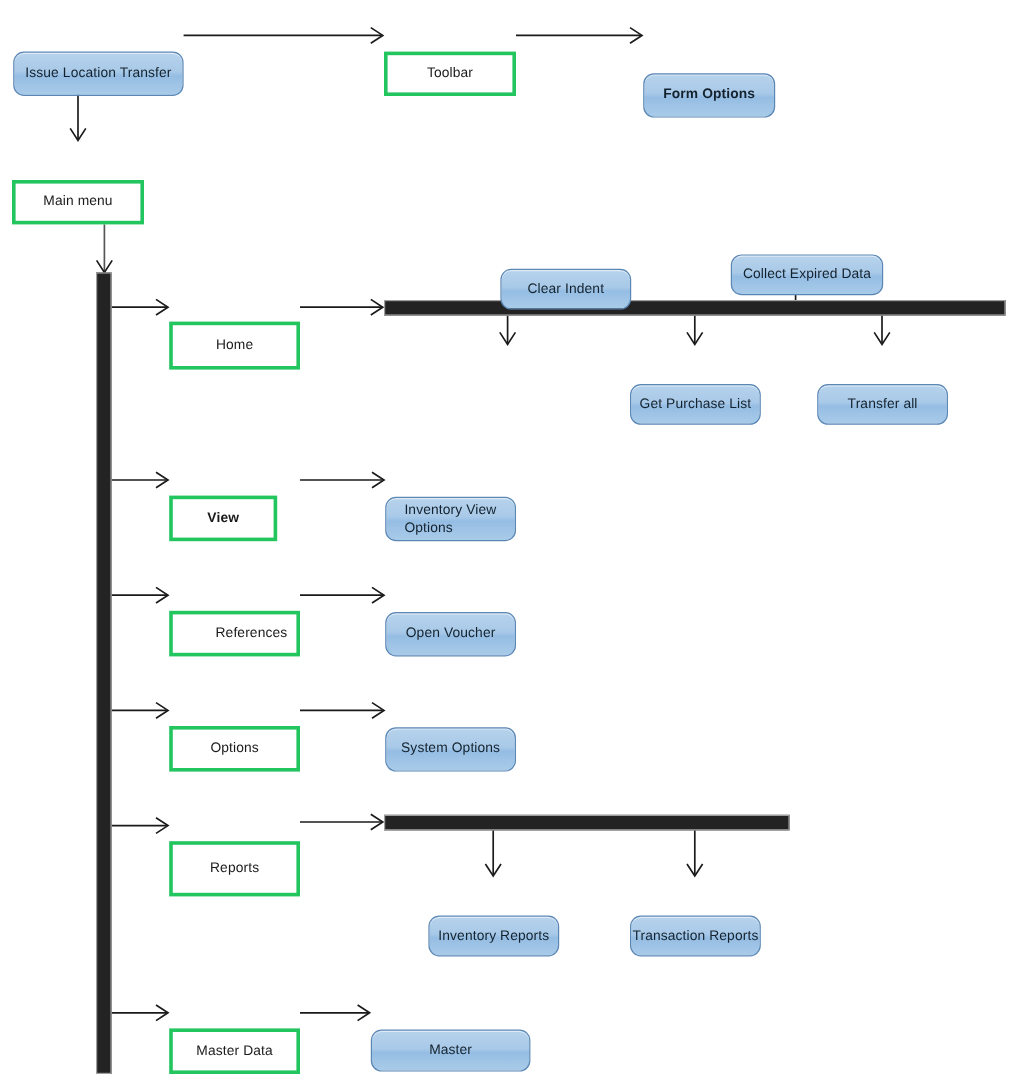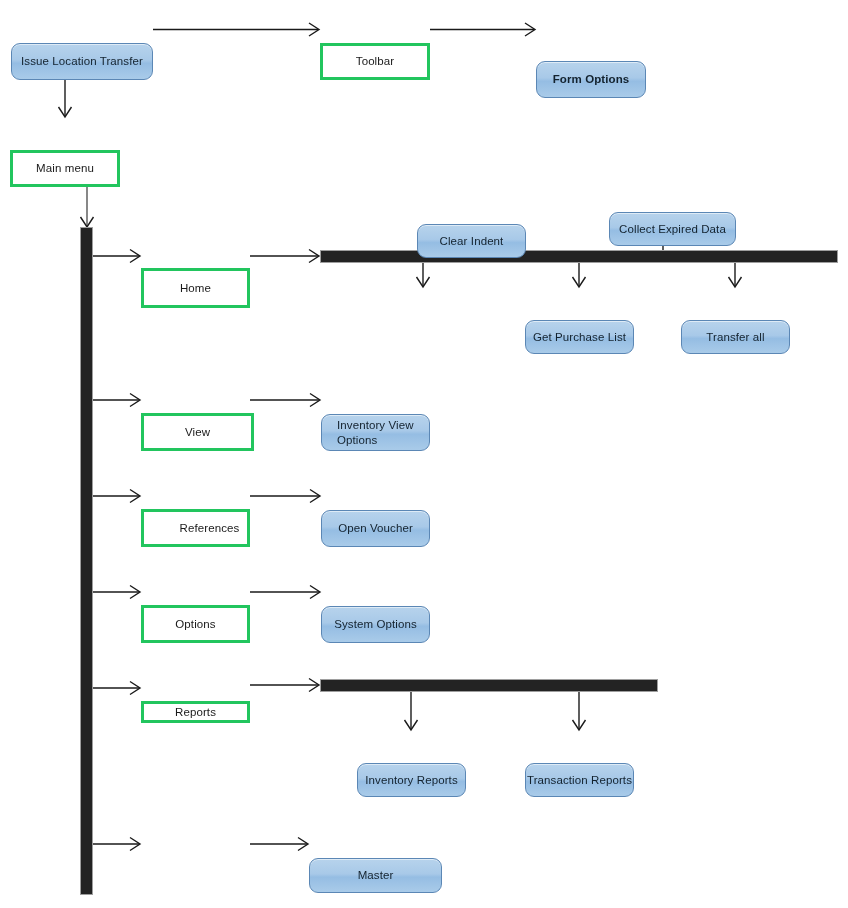--- a/index.html
+++ b/index.html
@@ -225,21 +225,21 @@
 
 
   <div class="node round" style="left:525px; top:288px; width:109px; height:34px;">
     <span>Get Purchase List</span>
   </div>
 
   <div class="node round" style="left:681px; top:288px; width:109px; height:34px;">
     <span>Transfer all</span>
   </div>
 
-  <div class="node rect" style="left:141px; top:381px; width:113px; height:38px;">
+  <div class="node rect" style="left:141px; top:381px; width:90px; height:38px;font-weight:bold;">
     <span>View</span>
   </div>
 
   <div class="node round left-text" style="left:321px; top:382px; width:109px; height:37px;">
     <span>Inventory View Options</span>
   </div>
 
   <div class="node rect" style="left:141px; top:477px; width:109px; height:38px;padding-left:28px;">
     <span>References</span>
   </div>
@@ -249,30 +249,33 @@
   </div>
 
   <div class="node rect" style="left:141px; top:573px; width:109px; height:38px;">
     <span>Options</span>
   </div>
 
   <div class="node round" style="left:321px; top:574px; width:109px; height:37px;">
     <span>System Options</span>
   </div>
 
-  <div class="node rect" style="left:141px; top:669px; width:109px; height:22px;text-align:right;">
+  <div class="node rect" style="left:141px; top:669px; width:109px; height:46px;text-align:right;">
     <span>Reports</span>
   </div>
 
   <div class="node round" style="left:357px; top:731px; width:109px; height:34px;">
     <span>Inventory Reports</span>
   </div>
 
   <div class="node round" style="left:525px; top:731px; width:109px; height:34px;">
     <span>Transaction Reports</span>
   </div>
 
+  <div class="node rect" style="left:141px; top:825px; width:109px; height:38px;">
+    <span>Master Data</span>
+  </div>
 
   <div class="node round" style="left:309px; top:826px; width:133px; height:35px;text-align:right;">
     <span>Master</span>
   </div>
 
 </div>
 
 </body></html>

